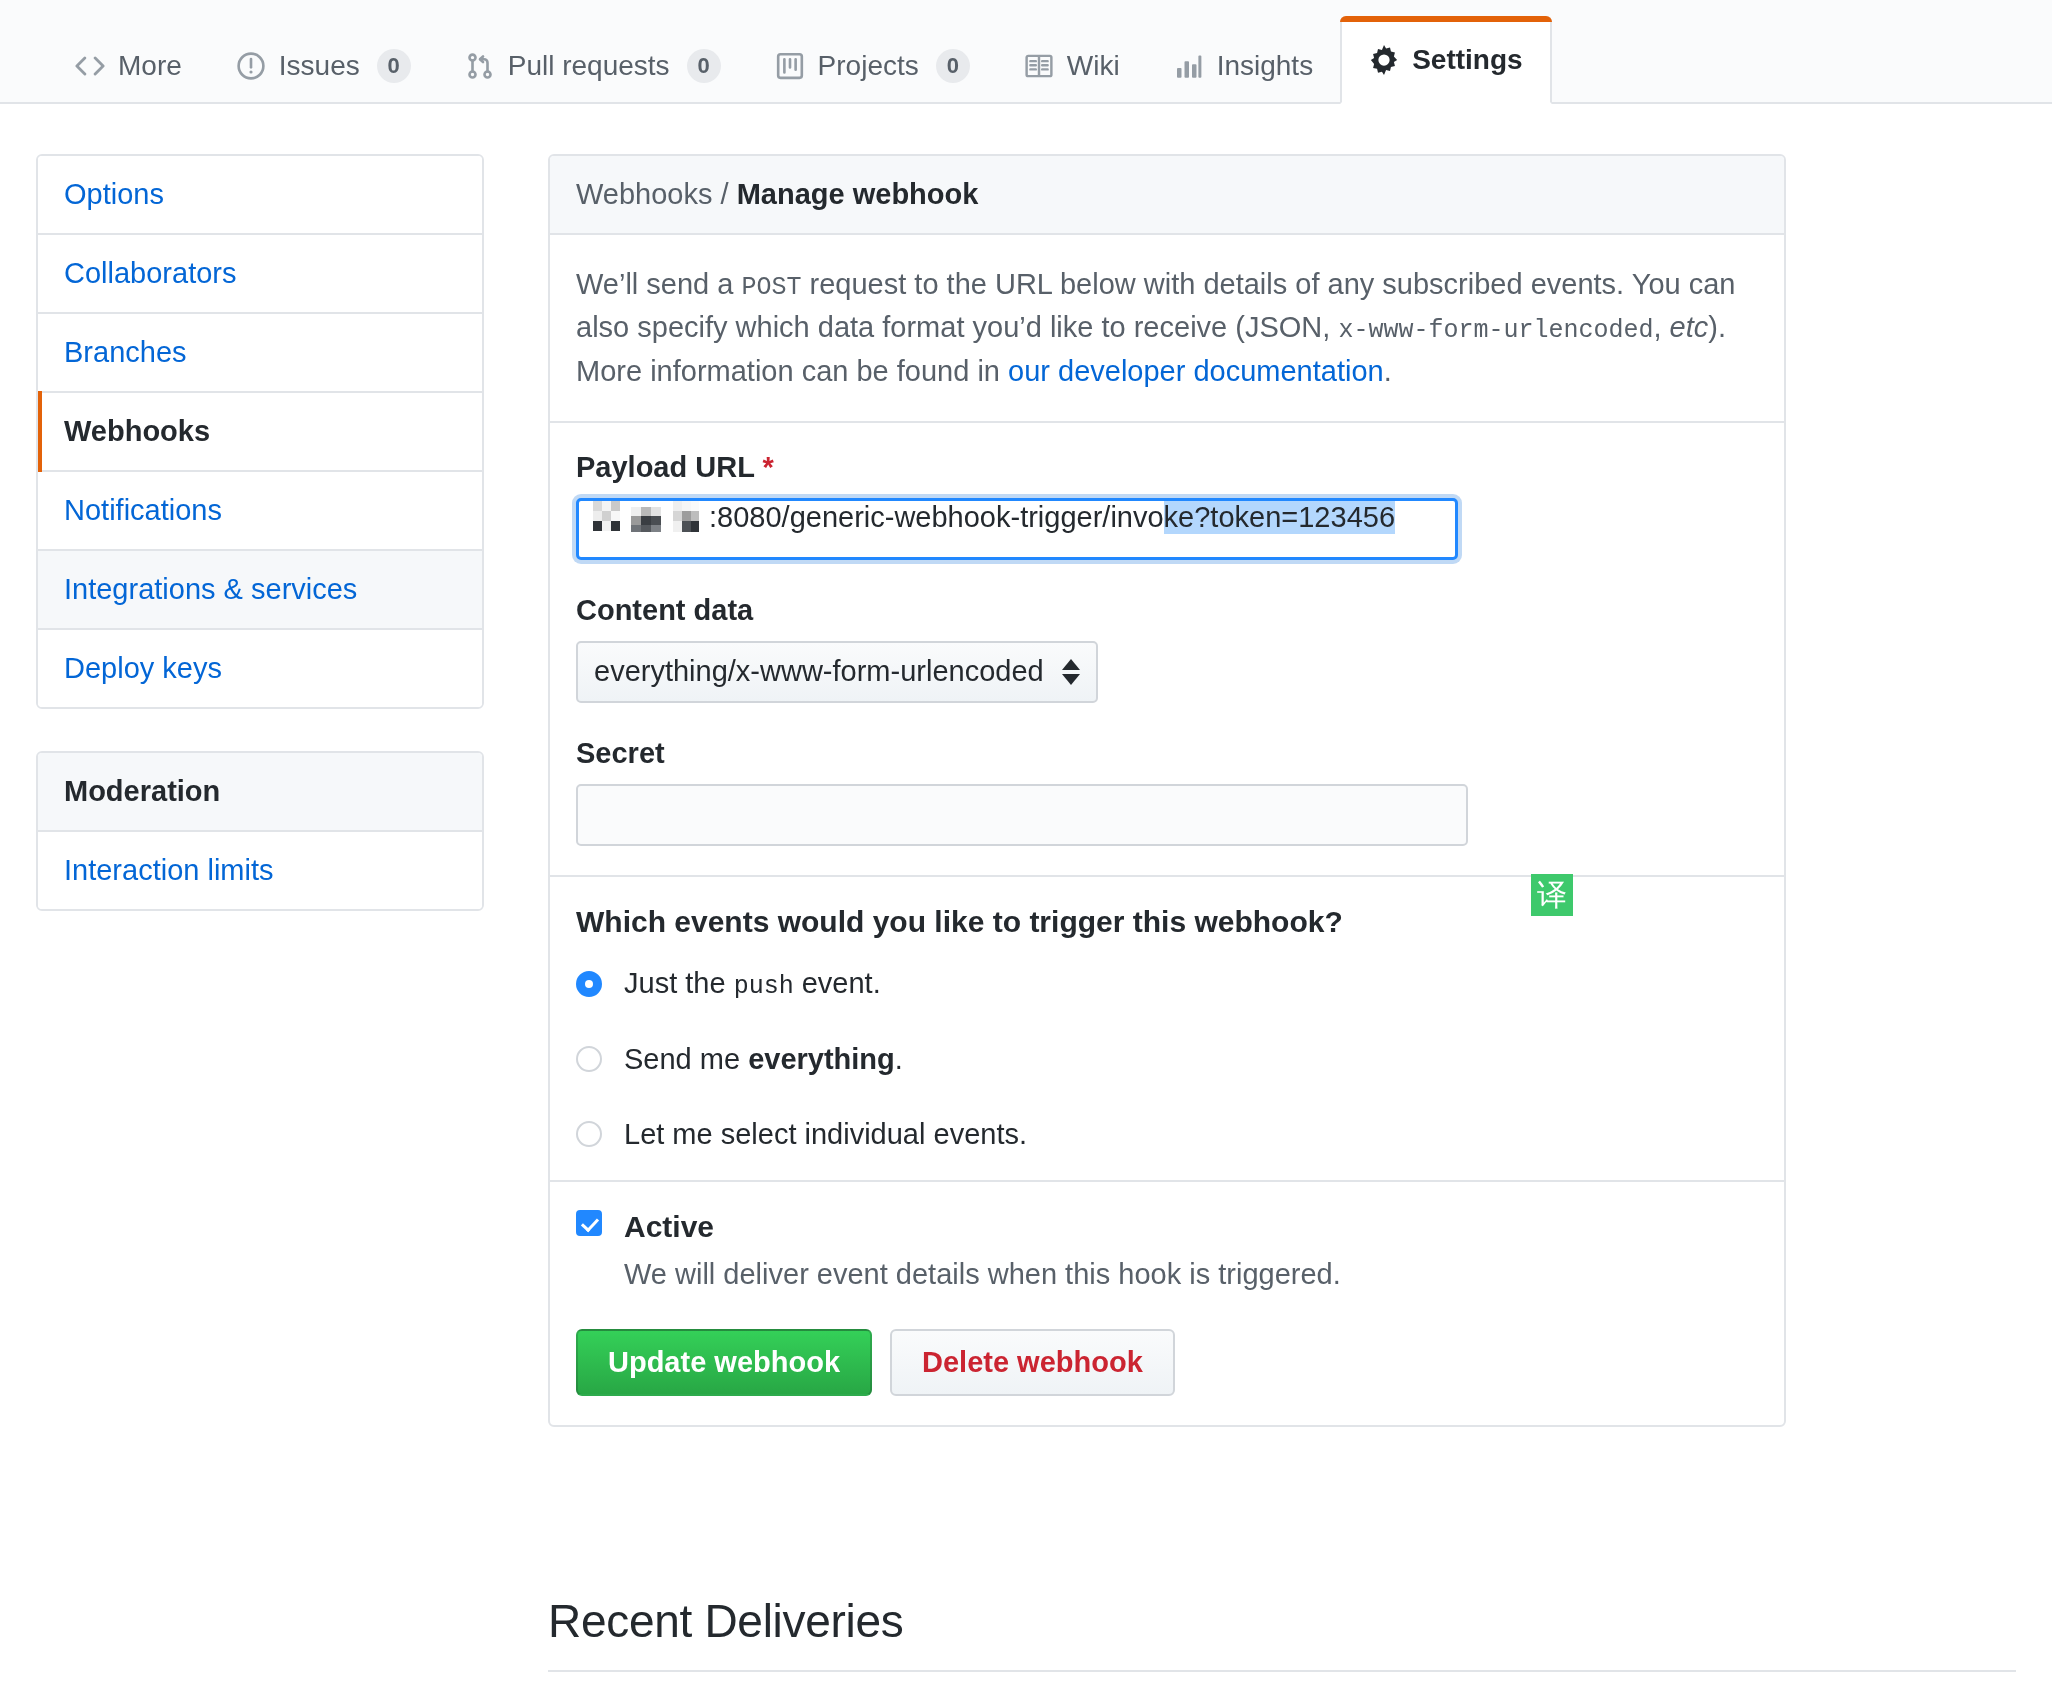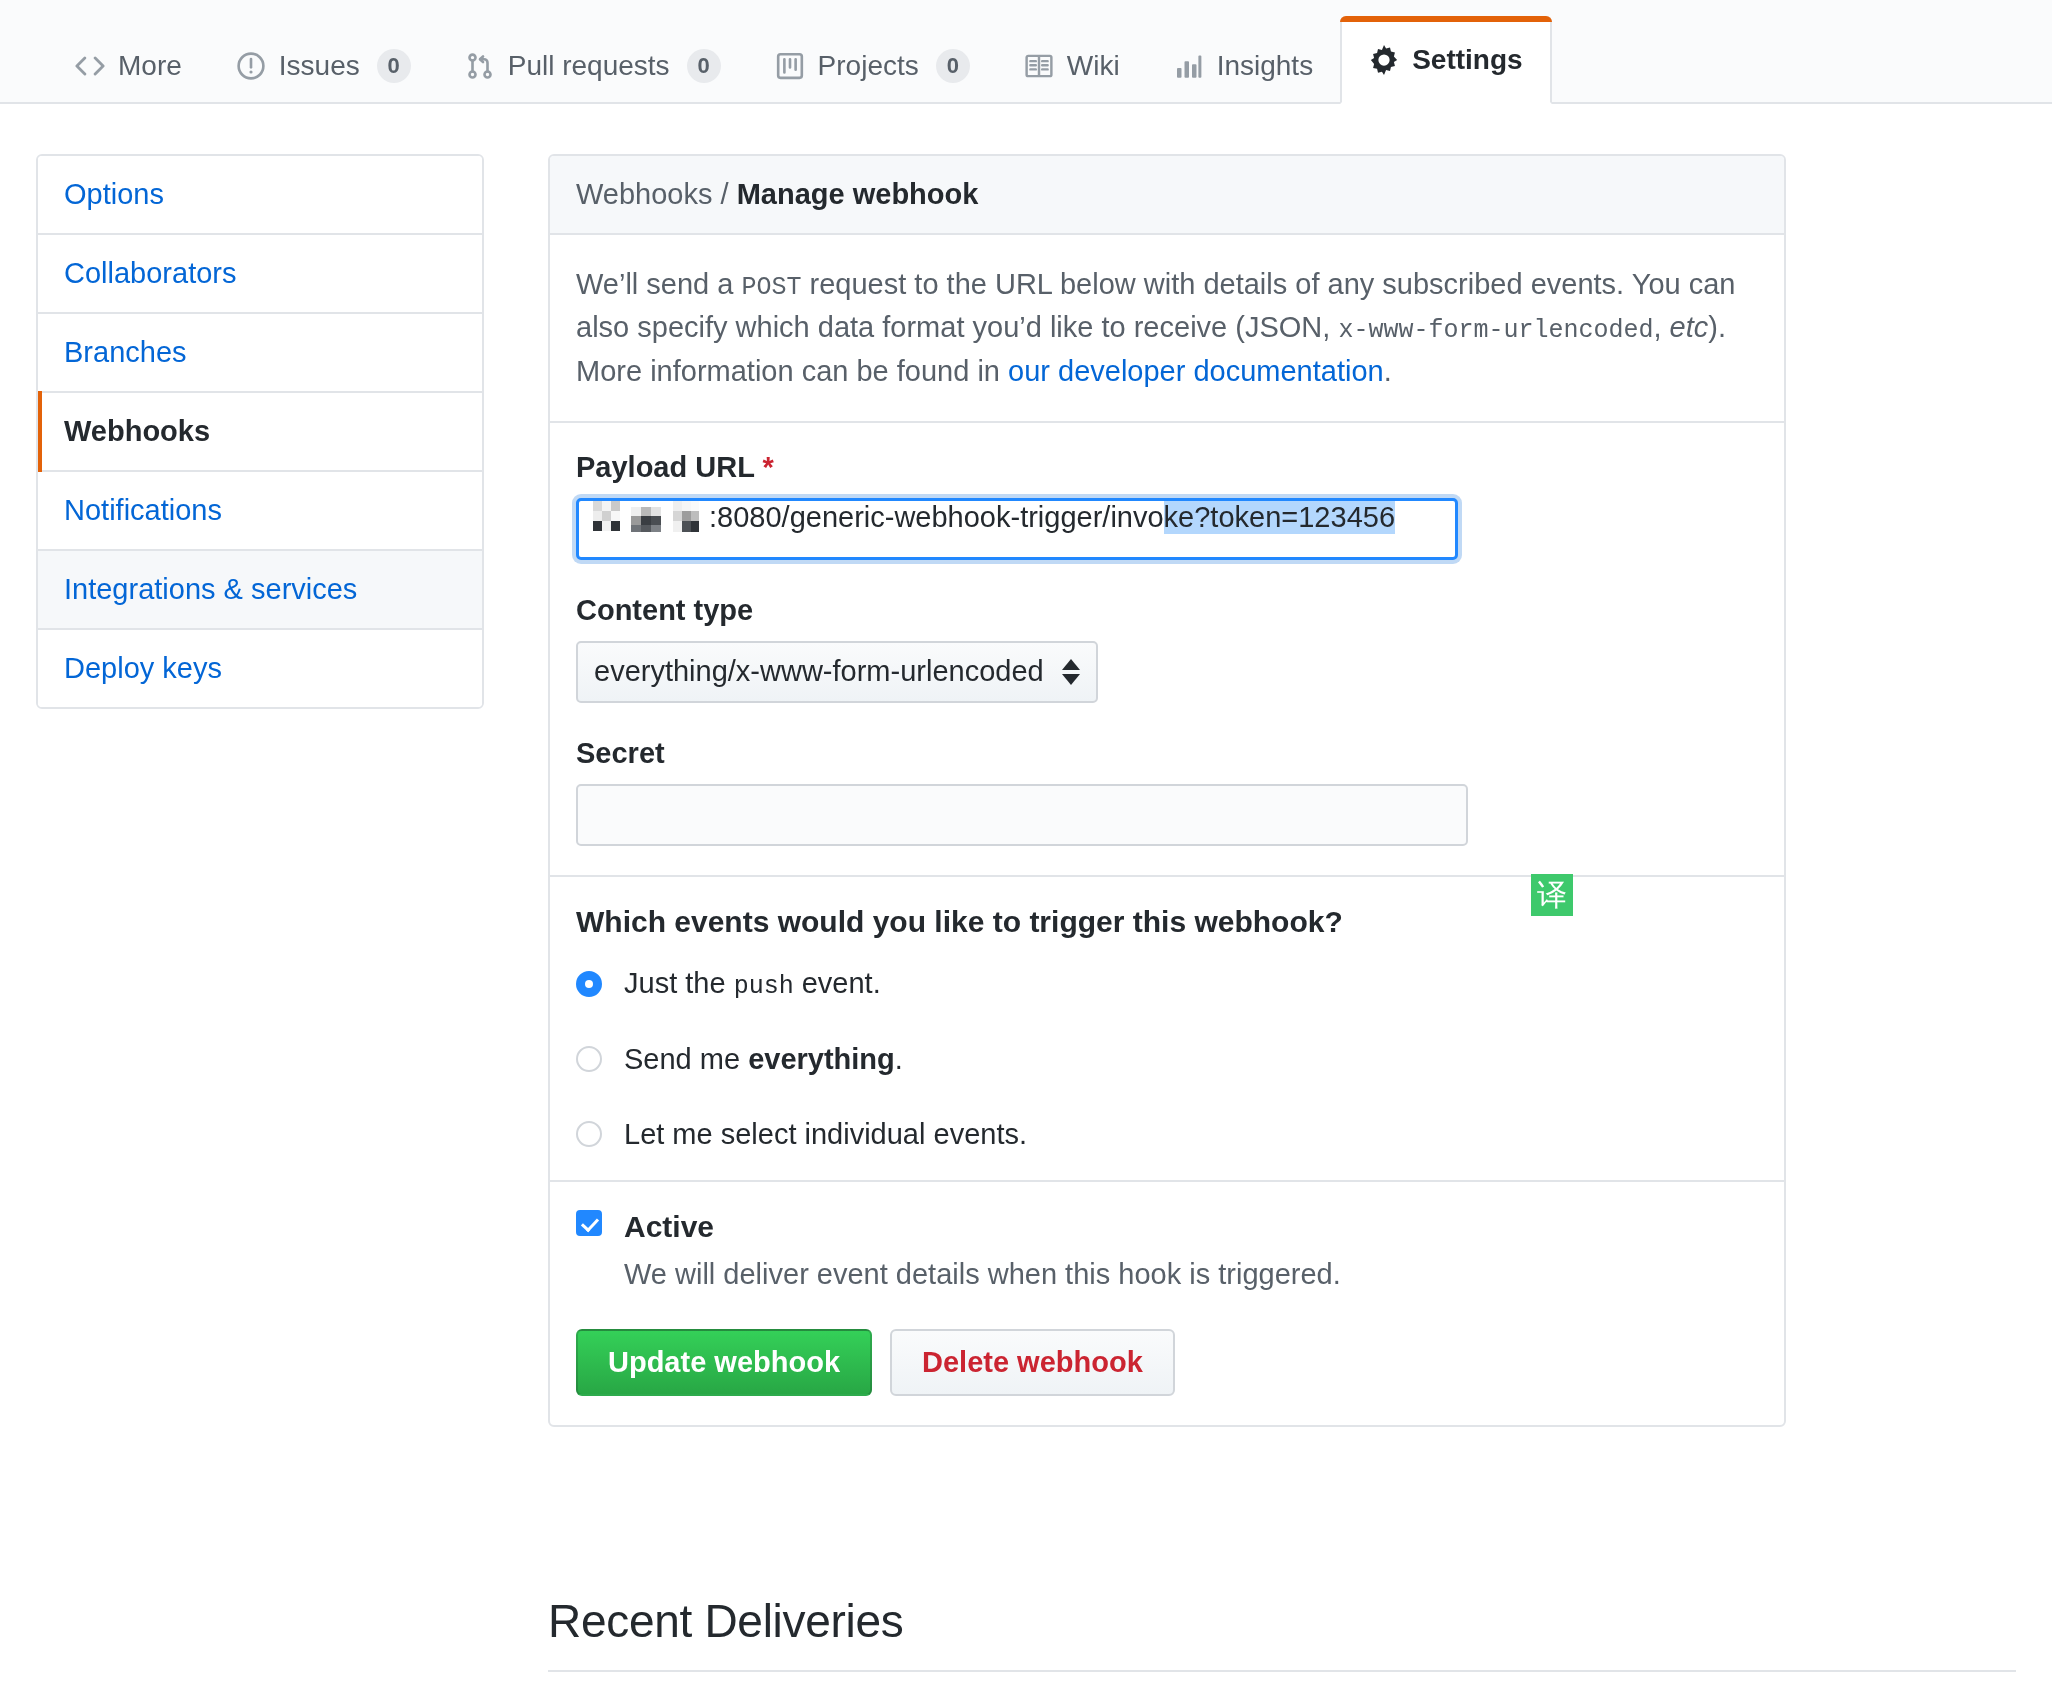--- a/index.html
+++ b/index.html
@@ -295,20 +295,26 @@
           <span>Notifications</span>
         </div>
         <div class="menu-item hovered">
           <span>Integrations &amp; services</span>
         </div>
         <div class="menu-item">
           <span>Deploy keys</span>
         </div>
       </div>
 
+      <div class="menu second">
+        <div class="menu-heading">Moderation</div>
+        <div class="menu-item">
+          <span>Interaction limits</span>
+        </div>
+      </div>
     </div>
 
     <div class="main">
       <div class="box">
 
         <div class="box-header">
           <span>Webhooks</span><span class="sep"> / </span><b>Manage webhook</b>
         </div>
 
         <div class="box-row">
@@ -346,21 +352,21 @@
               <span style="left:89px;top:10px;width:9px;height:10px;background:#9d9d9d"></span>
               <span style="left:98px;top:10px;width:8px;height:10px;background:#bdbdbd"></span>
               <span style="left:80px;top:20px;width:9px;height:11px;background:#f0f0f0"></span>
               <span style="left:89px;top:20px;width:9px;height:11px;background:#4c5055"></span>
               <span style="left:98px;top:20px;width:8px;height:11px;background:#2f3338"></span>
             </span>
               <span>:8080/generic-webhook-trigger/invo</span>
               <span class="url-sel">ke?token=123456</span>
           </div>
 
-          <label class="field-label" style="margin-top:34px;">Content type</label>
+          <label class="field-label" style="margin-top:34px;">Content data</label>
           <div class="select-wrap">
             <div class="select-box">
               <span>everything/x-www-form-urlencoded</span>
             </div>
             <span class="sel-arrows">
                 <i class="up"></i>
                 <i class="down"></i>
               </span>
           </div>
 

